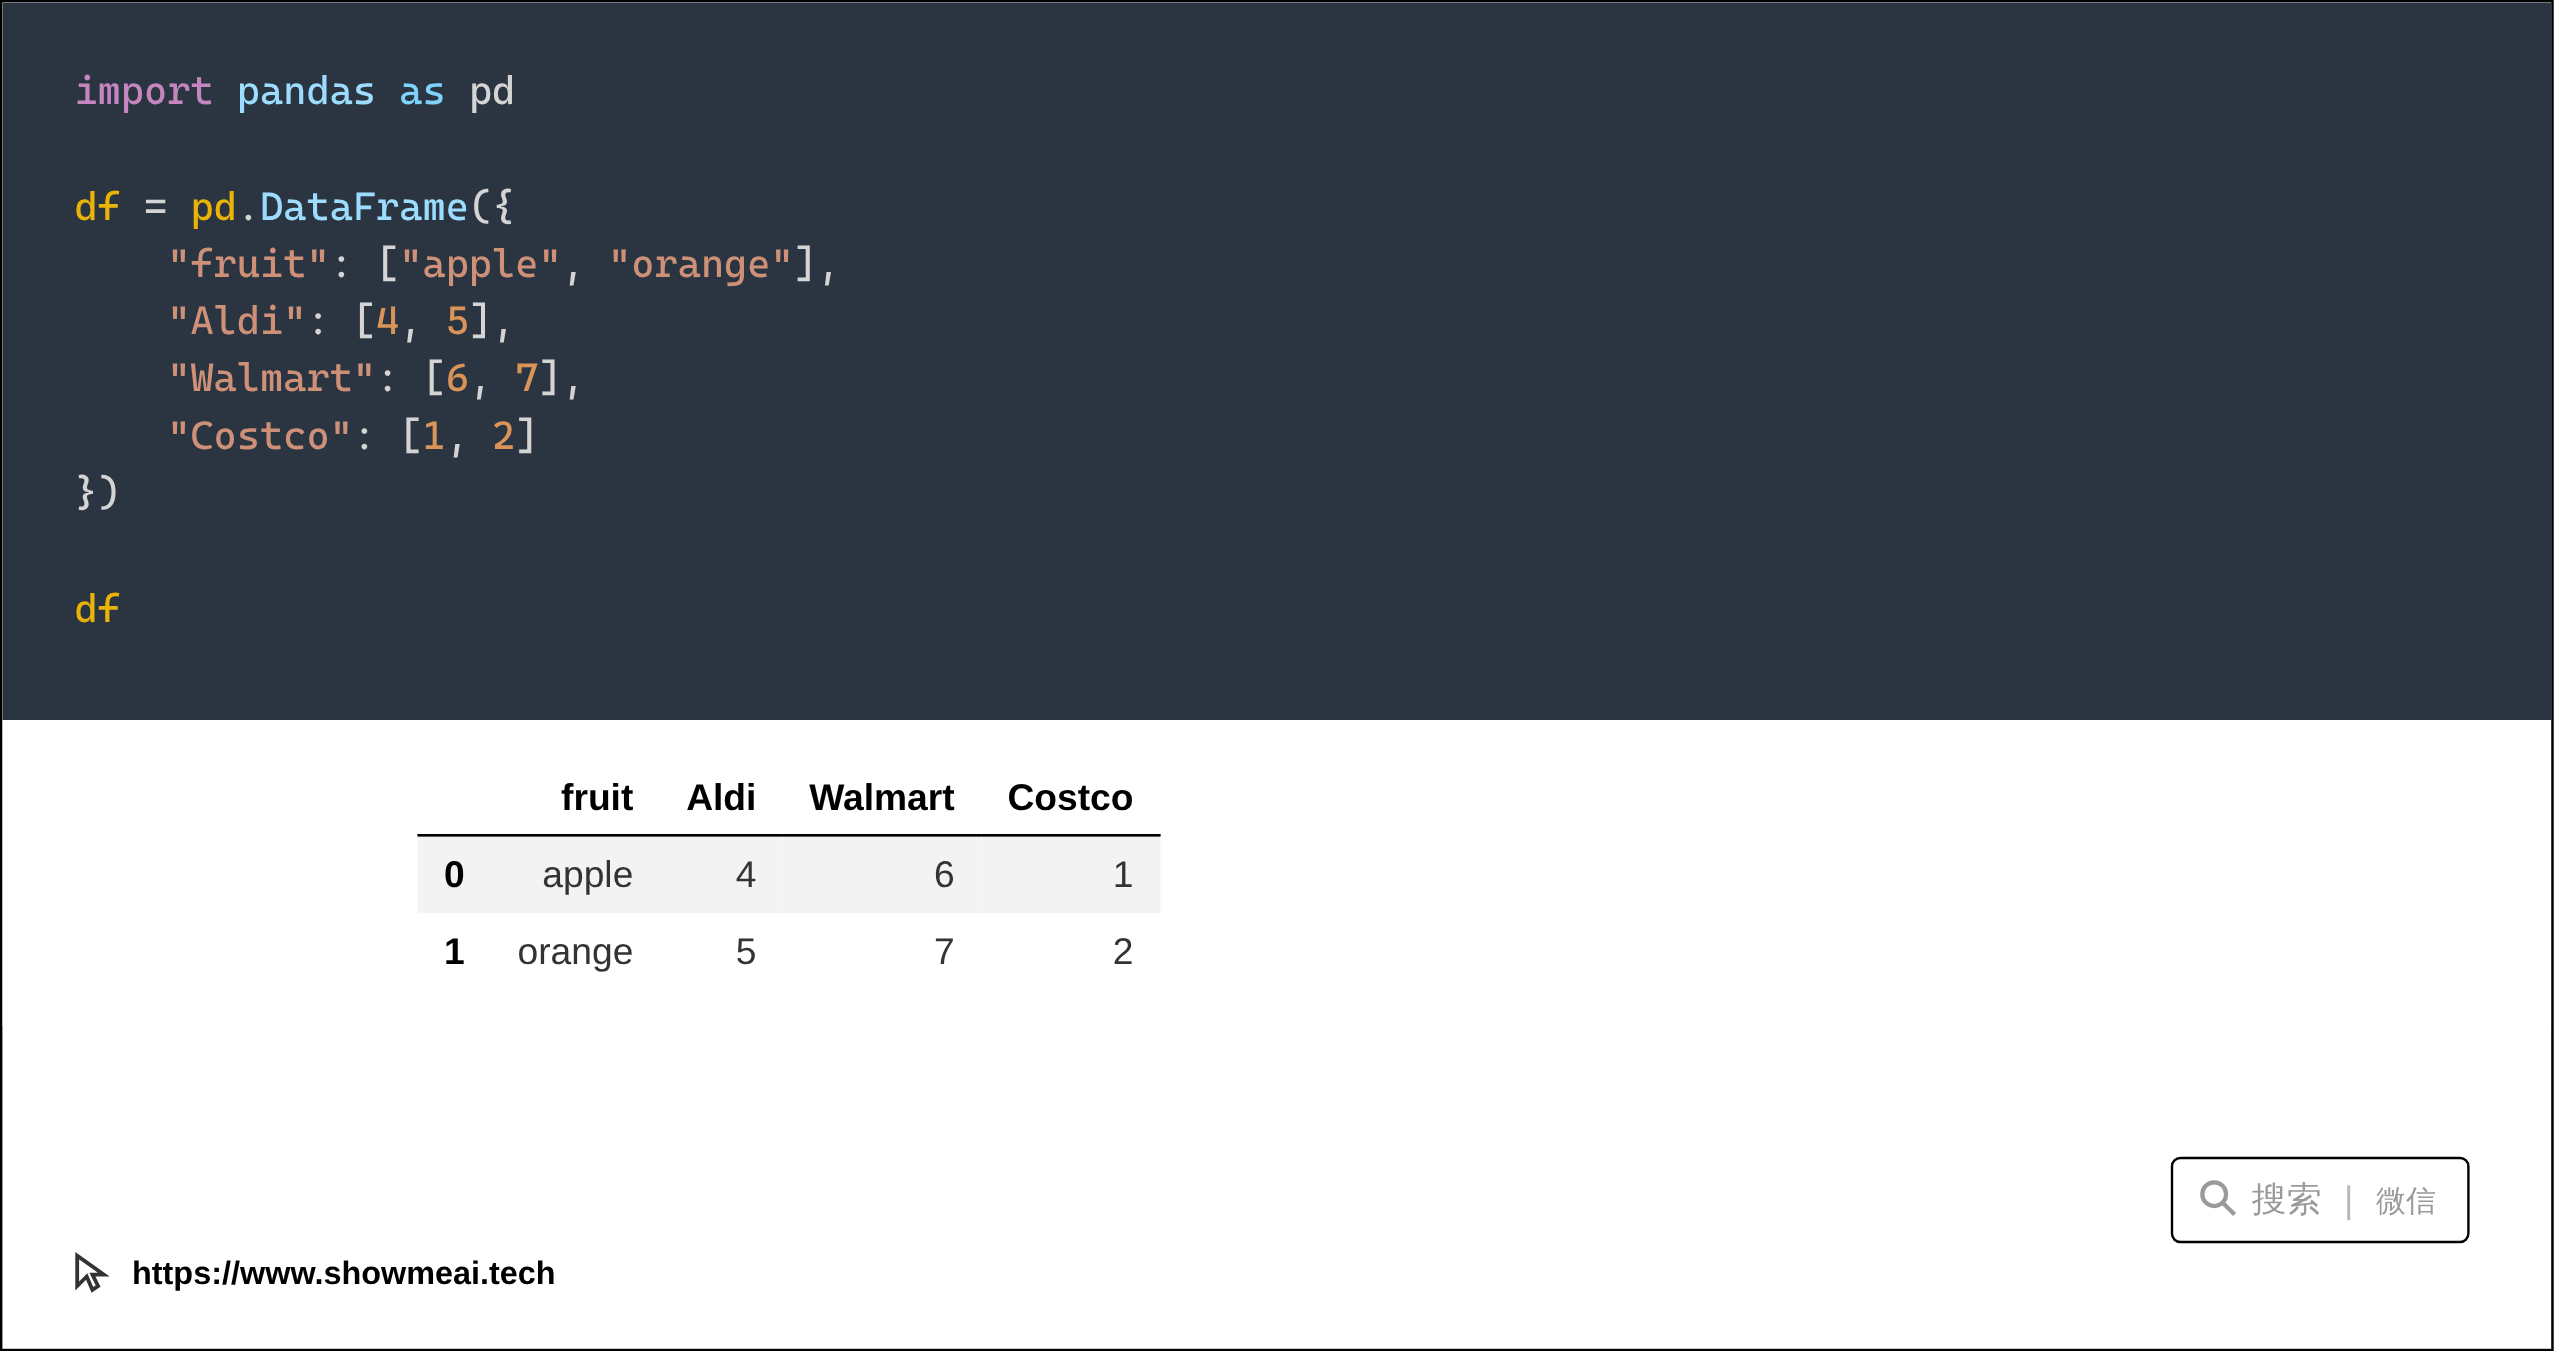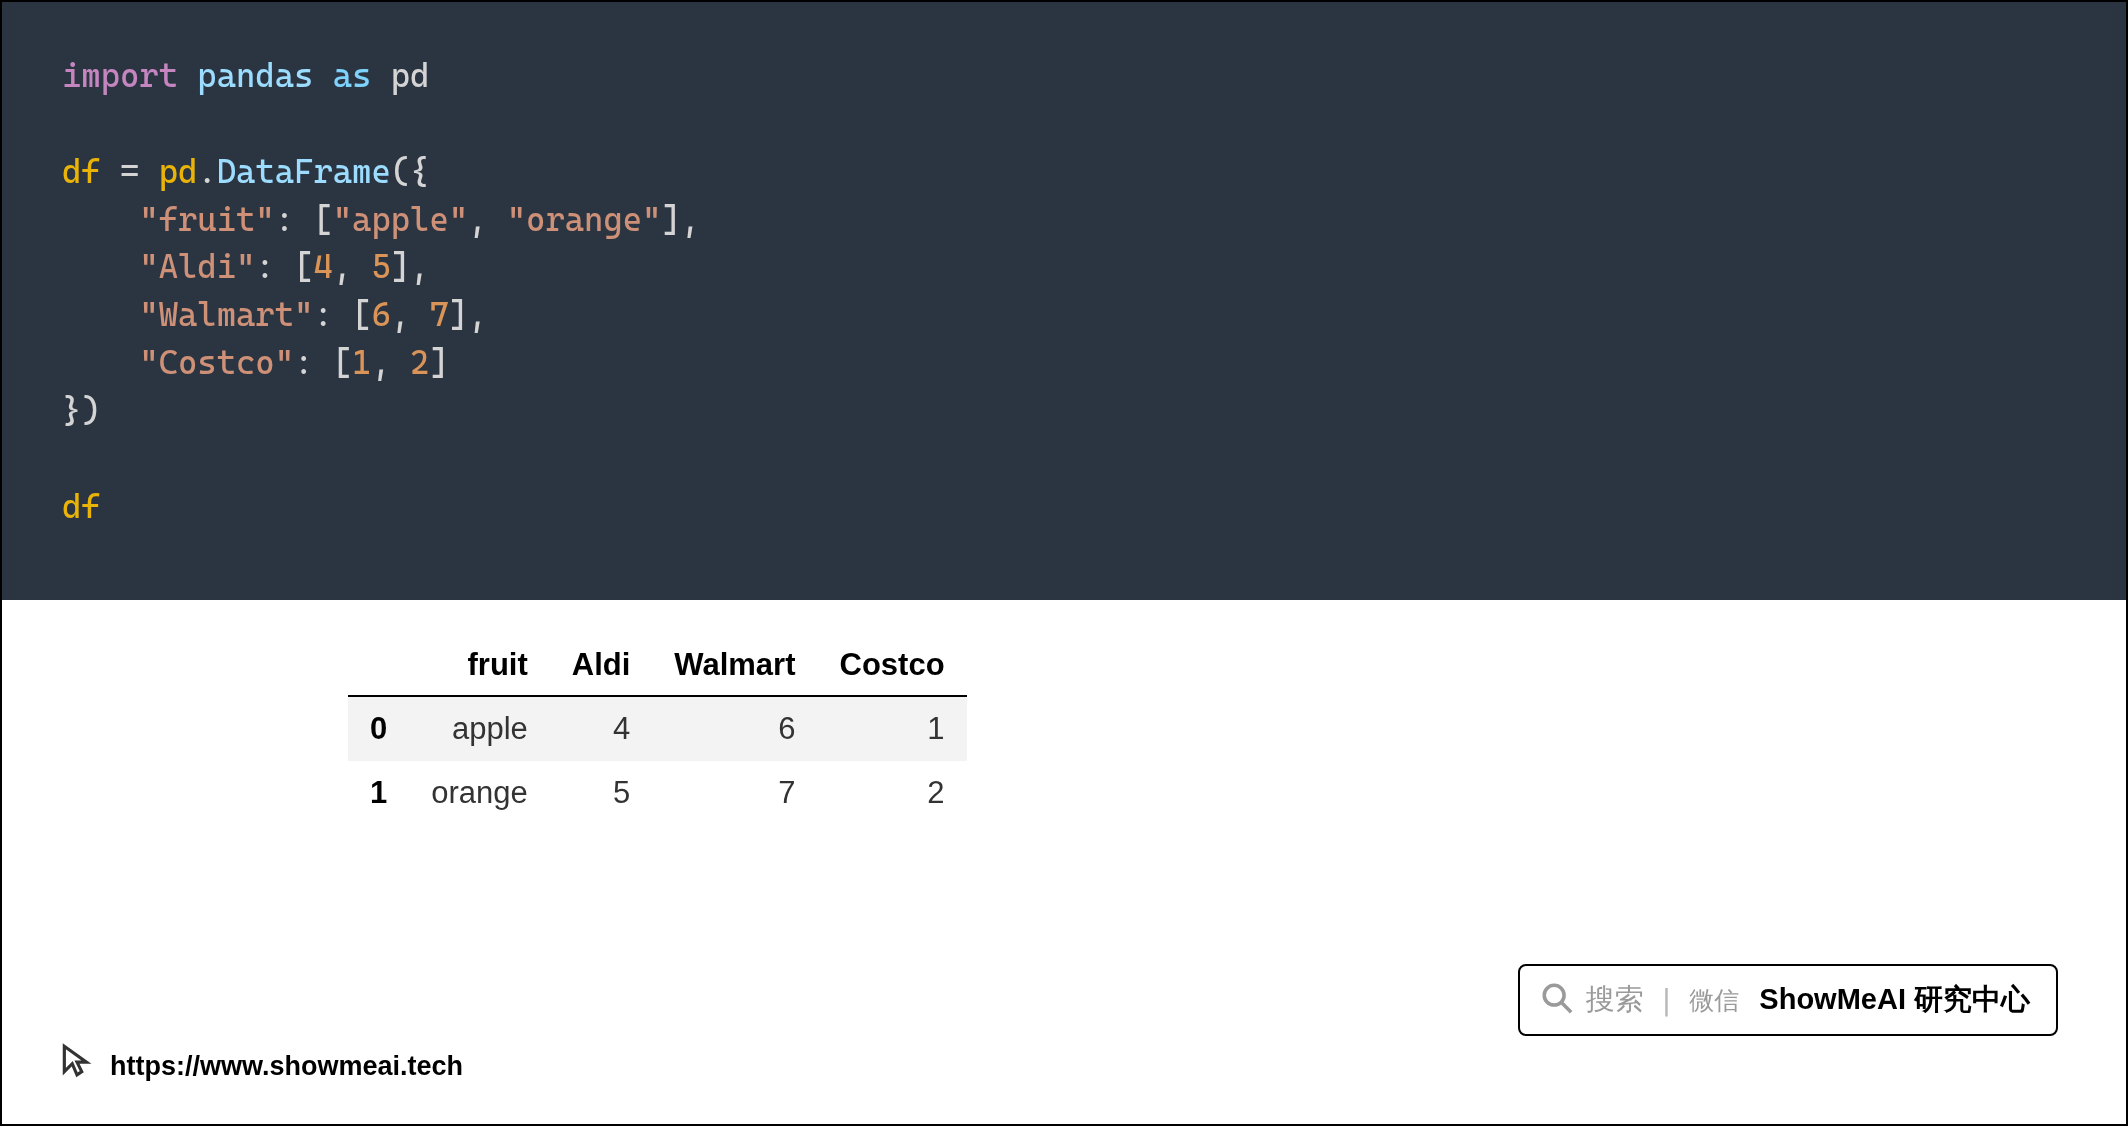--- a/index.html
+++ b/index.html
@@ -71,21 +71,21 @@
     }
     .df-table .idx-col {
       font-weight: bold;
       color: #000;
     }
     .footer-url {
       position: absolute;
       bottom: 42px;
       left: 56px;
       display: flex;
-      align-items: flex-end;
+      align-items: center;
       gap: 14px;
     }
     .footer-url .cursor-icon svg {
       width: 38px;
       height: 38px;
       stroke: #333;
       fill: none;
       stroke-width: 2;
     }
     .footer-url .url-text {
@@ -194,14 +194,13 @@
 <div class="search-box">
   <span>
     <svg viewBox="0 0 24 24">
         <circle cx="10" cy="10" r="7"></circle>
         <line x1="15" y1="15" x2="22" y2="22"></line>
       </svg>
   </span>
   <span class="search-label">搜索</span>
   <span class="divider">|</span>
   <span class="wechat">微信</span>
-  <span class="brand">ShowMeAI 研究中心</span>
 </div>
 
 </body></html>

